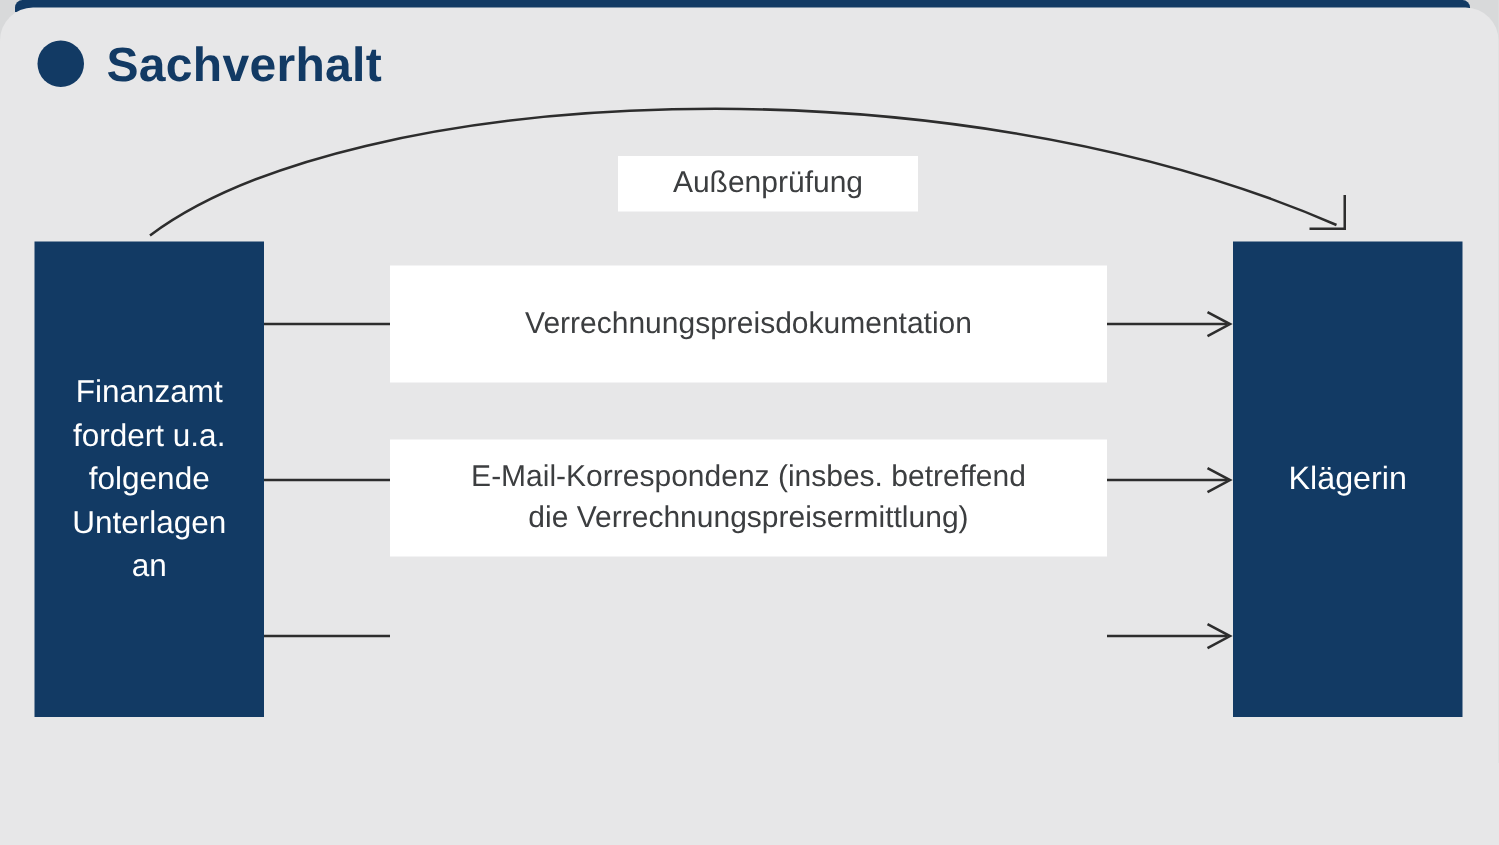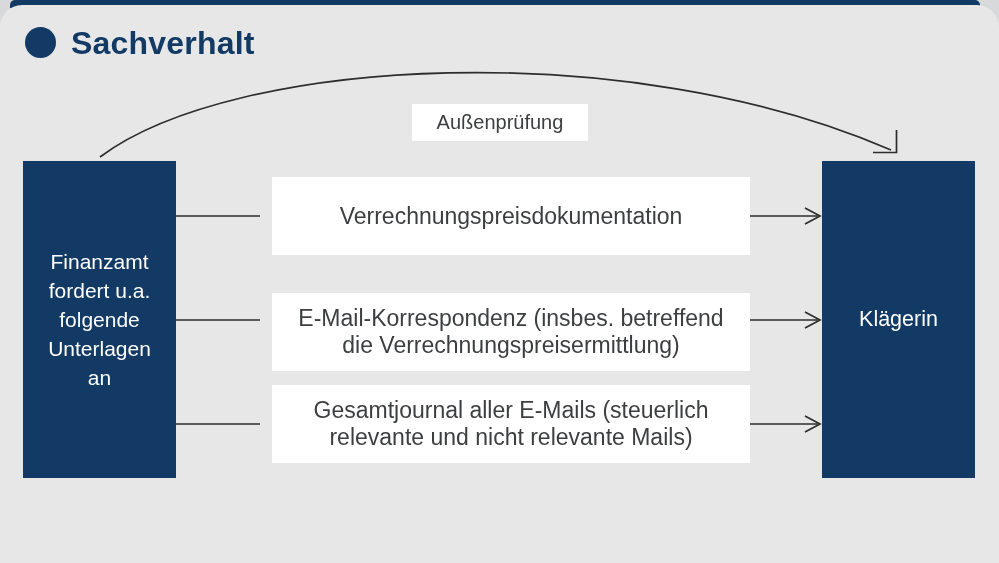--- a/index.html
+++ b/index.html
@@ -41,31 +41,31 @@
   .navy-box{
     position:absolute;top:161px;width:153px;height:317px;
     background:var(--navy);color:var(--white);
     display:flex;align-items:center;justify-content:center;
     text-align:center;font-size:21px;line-height:29px;
     white-space:pre-line;
   }
   .navy-box.left{left:23px;}
   .navy-box.right{left:822px;font-size:21.5px;}
   .card{
-    position:absolute;left:272px;width:478px;height:78px;
+    position:absolute;left:260px;width:478px;height:78px;
     background:var(--white);color:var(--box_text);
     display:flex;align-items:center;justify-content:center;
-    text-align:center;font-size:23px;line-height:27px;
+    text-align:center;font-size:20px;line-height:27px;
     white-space:pre-line;
   }
   .card.c1{top:177px;}
   .card.c2{top:281px;margin-top:12px;}
   .card.c3{top:385px;}
   .curve-label{
-    position:absolute;left:412px;top:104px;width:176px;height:37px;
+    position:absolute;left:412px;top:104px;width:200px;height:37px;
     background:var(--white);color:var(--box_text);
     display:flex;align-items:center;justify-content:center;
     font-size:20px;
   }
   svg.arrows{position:absolute;left:0;top:0;pointer-events:none;}
   svg.arrows path{stroke:var(--arrow);stroke-width:1.7;fill:none;}
   .footer{
     position:absolute;right:0;bottom:0;left:0;height:70px;pointer-events:none;
   }
 </style>
@@ -112,22 +112,20 @@
 
   <div class="navy-box right">Klägerin</div>
 
   <div class="curve-label">Außenprüfung</div>
 
   <div class="card c1">Verrechnungspreisdokumentation</div>
 
   <div class="card c2">E-Mail-Korrespondenz (insbes. betreffend
 die Verrechnungspreisermittlung)</div>
 
-  <div class="card c3">Gesamtjournal aller E-Mails (steuerlich
-relevante und nicht relevante Mails)</div>
 
   <div class="footer">
     
     
     
   </div>
 
 </div>
 
 </body></html>

